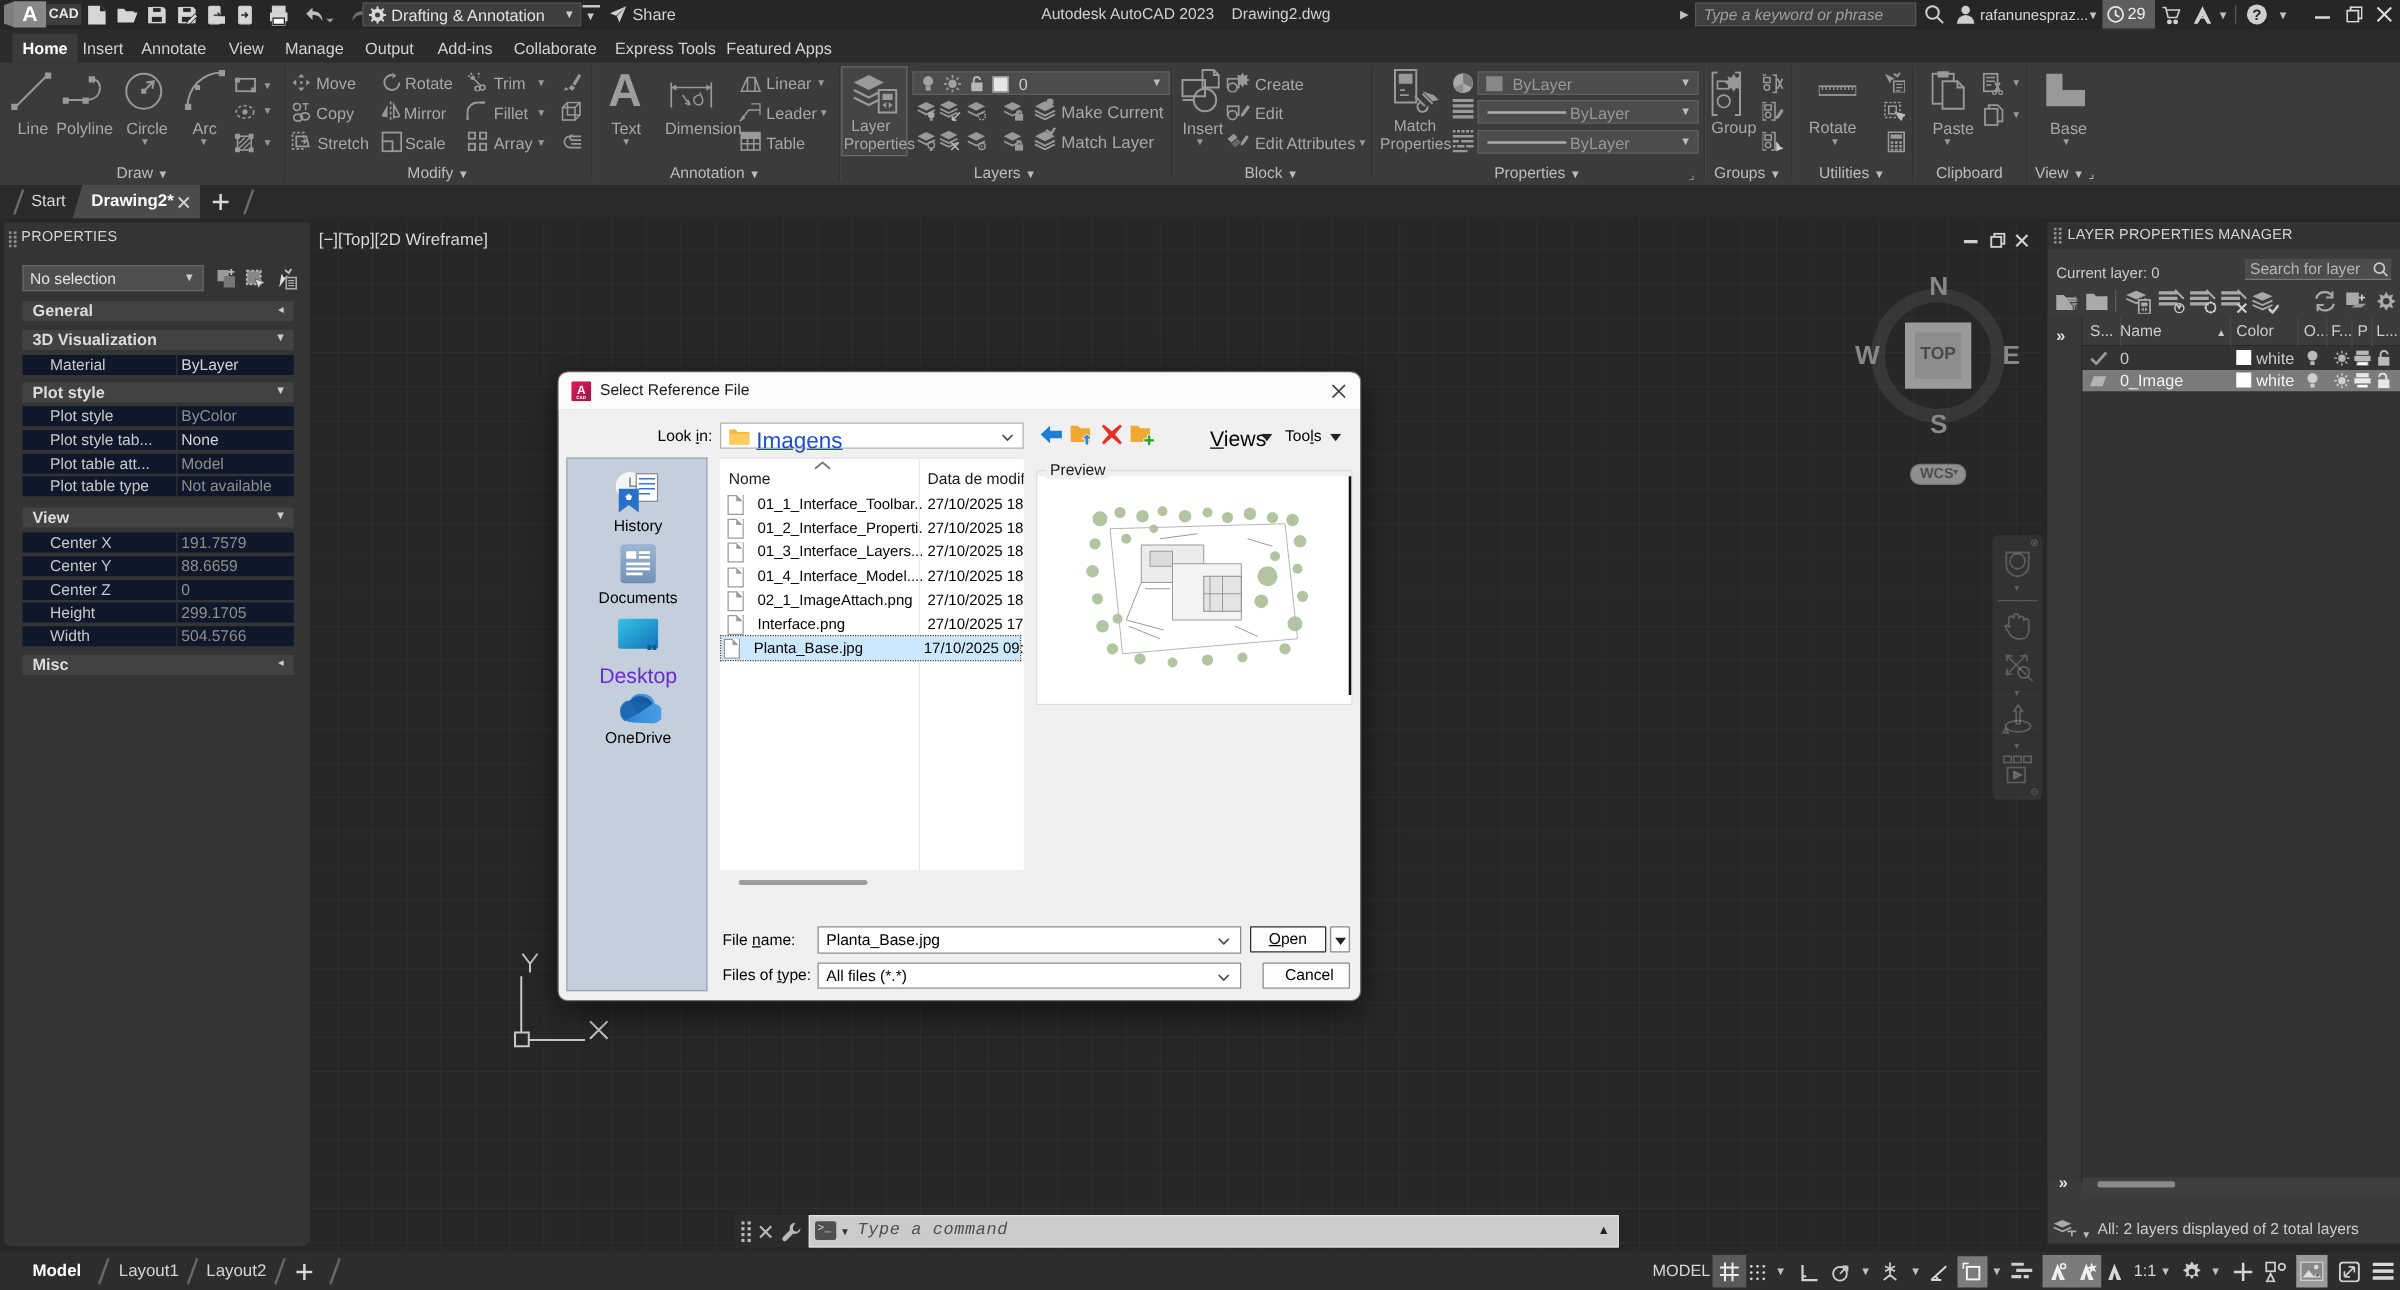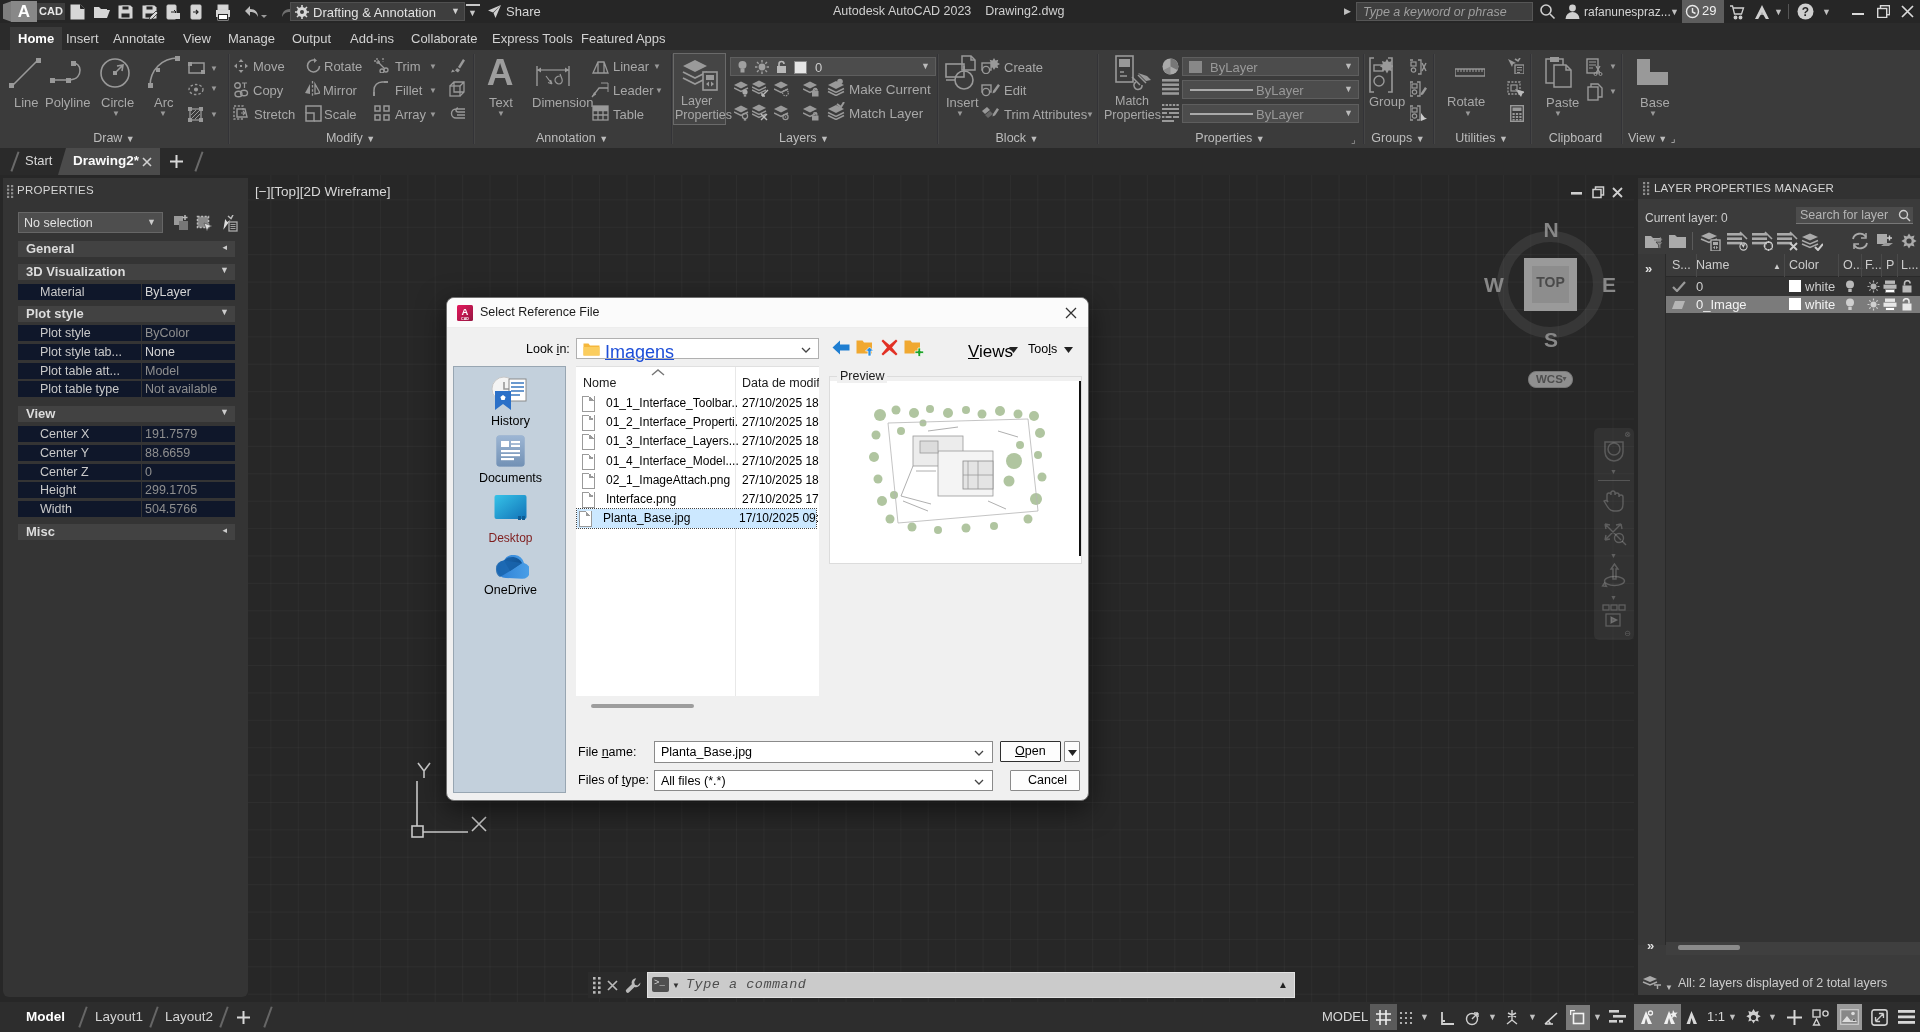--- a/index.html
+++ b/index.html
@@ -456,21 +456,21 @@
         <rect x="1" y="4" width="9" height="7" fill="none" stroke="#999" stroke-width="1.4"></rect>
         <circle cx="5" cy="11" r="3.6" fill="#3b3b3b" stroke="#999" stroke-width="1.4"></circle>
         <path d="M12 10 L17 3 l2 1.5 -5 7 -2.5 1 z" fill="#999"></path>
       </svg>
     <div class="rtext" style="left:1004px;top:33px;">Edit</div>
     <svg class="ricon" style="left:981px;top:55px" width="20" height="17" viewBox="0 0 20 17">
         <path d="M1 6 l5-4 3 3 -5 4 z" fill="#999"></path>
         <path d="M4 10 l5-4 3 3 -5 4 z" fill="#666"></path>
         <path d="M12 9 L16 3 l2 1.5 -4 6 -2.5 1 z" fill="#999"></path>
       </svg>
-    <div class="rtext" style="left:1004px;top:57px;">Trim Attributes</div>
+    <div class="rtext" style="left:1004px;top:57px;">Edit Attributes</div>
     <div class="abs" style="left:1086px;top:60px;color:#999;font-size:8px;">▼</div>
     <div class="plabel" style="left:937px;width:160px;">Block <span style="font-size:9px;">▼</span></div>
     
     <svg class="ricon" style="left:1112px;top:5px" width="40" height="38" viewBox="0 0 40 38">
         <rect x="4" y="1" width="17" height="26" fill="none" stroke="#999" stroke-width="1.6"></rect>
         <rect x="7" y="4" width="11" height="8" fill="#999"></rect>
         <path d="M8 17 h4 M8 21 h7" stroke="#999" stroke-width="1.4"></path>
         <path d="M20 22 l8 8 m-2-10 l8 8" stroke="#999" stroke-width="1.5"></path>
         <path d="M26 18 l8 8 5-1 -4-4 z" fill="#999"></path>
         <path d="M30 30 a4 4 0 1 1 -6-3" fill="none" stroke="#999" stroke-width="1.5"></path>
@@ -1205,21 +1205,21 @@
           <defs>
             <linearGradient id="dsk" x1="0" y1="0" x2="1" y2="1">
               <stop offset="0" stop-color="#36c3e8"></stop>
               <stop offset="1" stop-color="#1173b8"></stop>
             </linearGradient>
           </defs>
           <rect x="0.5" y="1" width="32" height="24" rx="2" fill="url(#dsk)"></rect>
           <rect x="24" y="22" width="3" height="4" fill="#0d5c94"></rect>
           <rect x="28" y="22" width="3" height="4" fill="#0d5c94"></rect>
         </svg>
-      <div class="abs" style="left:0;top:164px;width:113px;text-align:center;font-size:12px;color:#7f1d1d;">Desktop</div>
+      <div class="abs" style="left:0;top:164px;width:113px;text-align:center;font-size:17px;color:#6d28d9;">Desktop</div>
       <svg class="abs" style="left:38px;top:188px" width="37" height="24" viewBox="0 0 37 24">
           <defs>
             <linearGradient id="od1" x1="0" y1="0" x2="1" y2="0.8">
               <stop offset="0" stop-color="#1964ad"></stop>
               <stop offset="1" stop-color="#0f4d8c"></stop>
             </linearGradient>
             <linearGradient id="od2" x1="0" y1="0" x2="1" y2="0">
               <stop offset="0" stop-color="#2d7fd4"></stop>
               <stop offset="1" stop-color="#4ba0e8"></stop>
             </linearGradient>

